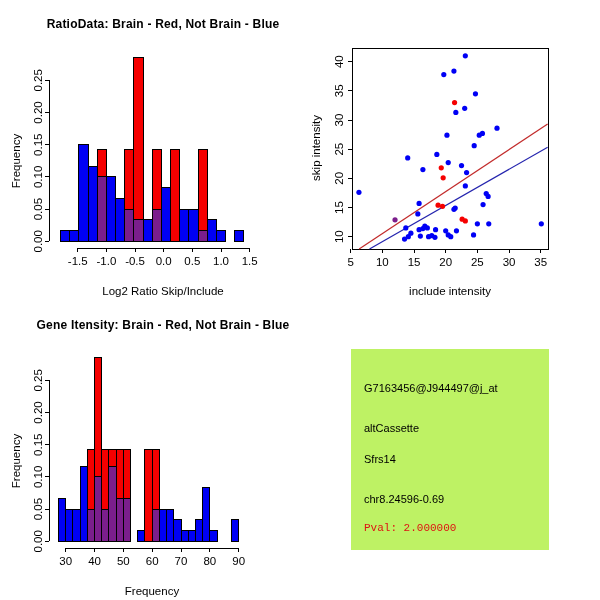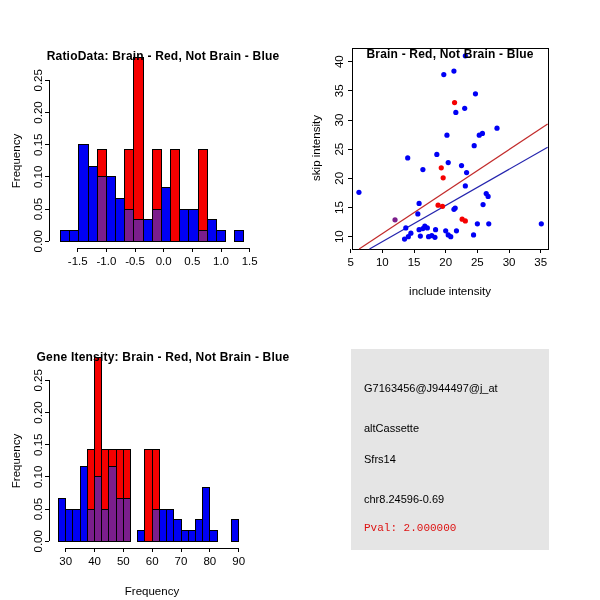--- a/index.html
+++ b/index.html
@@ -1,20 +1,20 @@
 <!DOCTYPE html>
 <html><head>
 <meta charset="utf-8">
 <style>
   html,body{margin:0;padding:0;background:#fff;}
   #canvas{position:relative;width:600px;height:600px;background:#ffffff;
           font-family:"Liberation Sans",sans-serif;overflow:hidden;}
   #plot-svg{position:absolute;left:0;top:0;}
   .lbl{position:absolute;transform:translate(-50%,-50%);white-space:nowrap;color:#000;}
-  .title{font-weight:bold;font-size:12px;letter-spacing:0.2px;margin-top:32px;}
+  .title{font-weight:bold;font-size:12px;letter-spacing:0.2px;}
   .axis{font-size:11.5px;}
   .vert{transform:translate(-50%,-50%) rotate(-90deg);}
   #info-box{position:absolute;left:351px;top:349px;width:198px;height:201px;}
   .info-line{position:absolute;left:13px;font-size:11px;color:#000;white-space:nowrap;line-height:1;}
 </style>
 </head>
 <body>
 
 <div id="canvas">
 
@@ -223,30 +223,30 @@
           <circle cx="438.0954" cy="205.20018" r="2.6" fill="#F50000"></circle>
           <circle cx="442.5285" cy="206.36684" r="2.6" fill="#F50000"></circle>
           <circle cx="462.1608" cy="219.2001" r="2.6" fill="#F50000"></circle>
           <circle cx="465.3273" cy="220.95009" r="2.6" fill="#F50000"></circle>
         </g>
       </g>
     </svg>
 
   <div class="lbl title" style="left:163px;top:24px">RatioData: Brain - Red, Not Brain - Blue</div>
   <div class="lbl axis vert" style="left:16px;top:161px">Frequency</div>
-
-  <div class="lbl title" style="left:450px;top:22px">Brain - Red, Not Brain - Blue</div>
+  <div class="lbl axis" style="left:163px;top:291px">Log2 Ratio Skip/Include</div>
+
   <div class="lbl axis vert" style="left:316px;top:148px">skip intensity</div>
   <div class="lbl axis" style="left:450px;top:291px">include intensity</div>
 
   <div class="lbl title" style="left:163px;top:325px">Gene Itensity: Brain - Red, Not Brain - Blue</div>
   <div class="lbl axis vert" style="left:16px;top:461px">Frequency</div>
   <div class="lbl axis" style="left:152px;top:591px">Frequency</div>
 
-  <div id="info-box" style="background: #e5e5e5;">
+  <div id="info-box" style="background: #bef264;">
     <div class="info-line" style="top:34px">G7163456@J944497@j_at</div>
     <div class="info-line" style="top:74px">altCassette</div>
     <div class="info-line" style="top:105px">Sfrs14</div>
     <div class="info-line" style="top:145px">chr8.24596-0.69</div>
     <div class="info-line" style="top: 174px; color: rgb(222, 18, 18); font-family: Liberation Mono, monospace;">Pval: 2.000000</div>
   </div>
 
 </div>
 
 </body></html>

